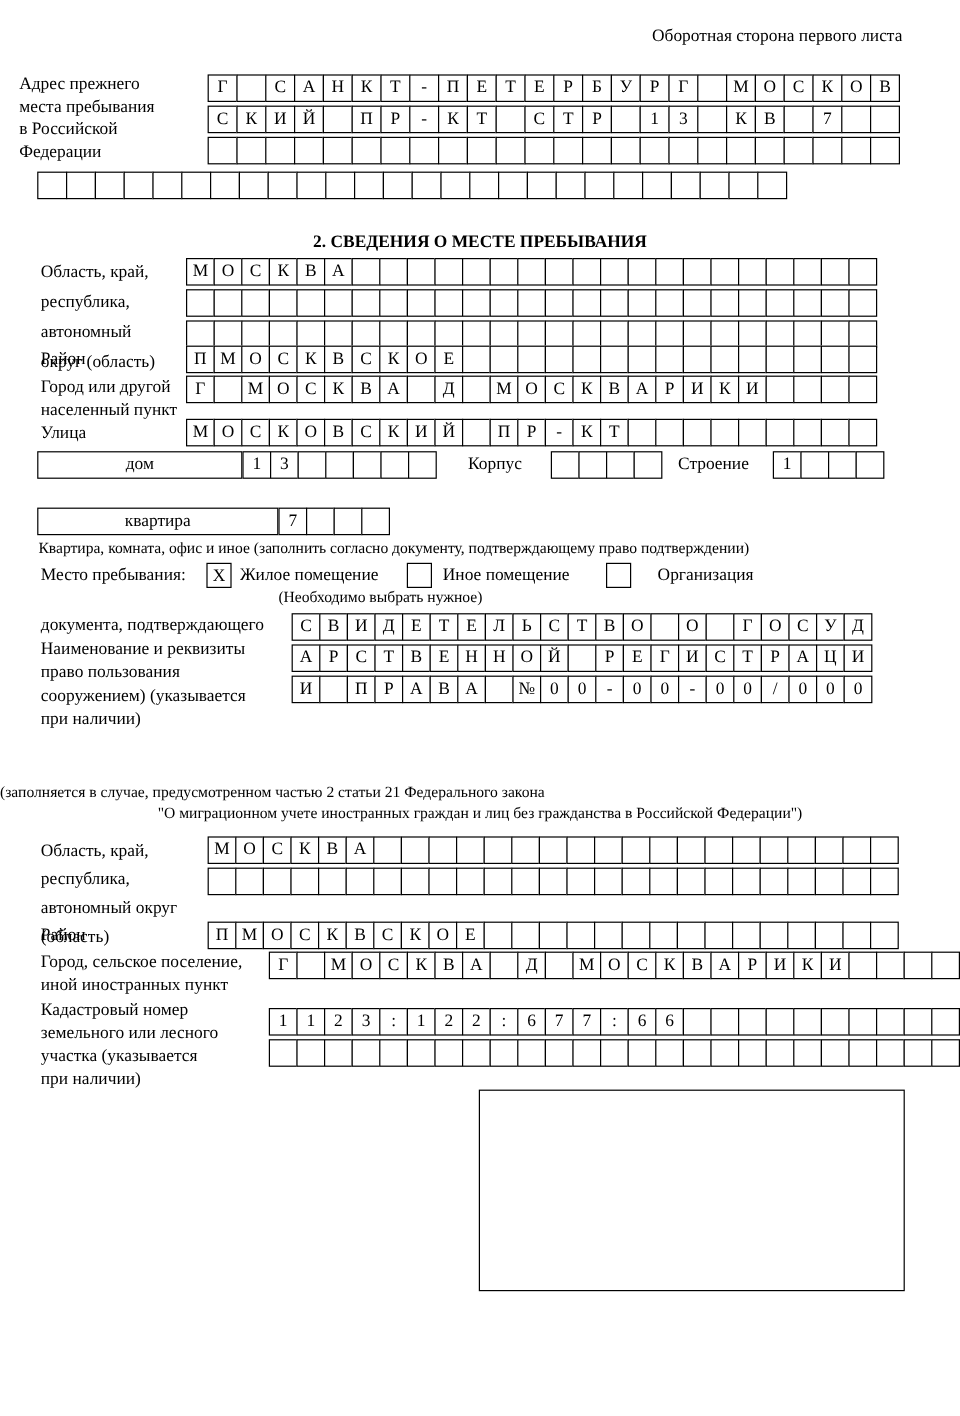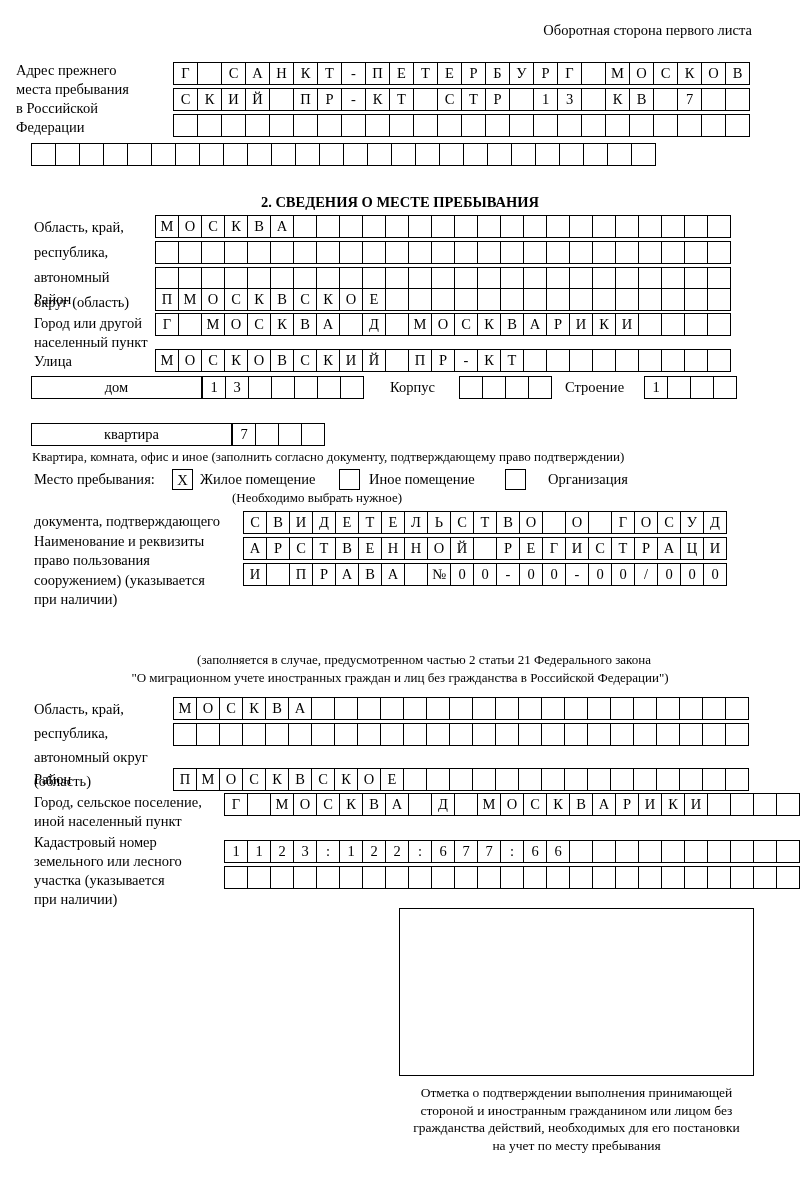--- a/index.html
+++ b/index.html
@@ -531,21 +531,21 @@
         <div class="cell" style="width: 24px;">-</div>
         <div class="cell" style="width: 24px;">0</div>
         <div class="cell" style="width: 24px;">0</div>
         <div class="cell" style="width: 24px;">/</div>
         <div class="cell" style="width: 24px;">0</div>
         <div class="cell" style="width: 24px;">0</div>
         <div class="cell" style="width: 24px;">0</div>
       </div>
     </div>
 
-  <div class="abs note" style="left:0; top:652px; width:651px; text-align:right;">(заполняется в случае, предусмотренном частью 2 статьи 21 Федерального закона</div>
+  <div class="abs note" style="left:0; top:652px; width:651px; text-align:left;">(заполняется в случае, предусмотренном частью 2 статьи 21 Федерального закона</div>
   <div class="abs note" style="left:0; top:670px; width:800px; text-align:center;">"О миграционном учете иностранных граждан и лиц без гражданства в Российской Федерации")</div>
 
   <div class="abs lbl" style="left:34px; top:697px;">
     <div style="line-height:24px;">Область, край,</div>
     <div style="line-height:24px;">республика,</div>
     <div style="line-height:24px;">автономный округ</div>
     <div style="line-height:24px;">(область)</div>
   </div>
   <div class="abs" id="s3-region" style="left:173px; top:697px;">
       <div class="cellrow" style="margin-bottom: 3px;">
@@ -630,21 +630,21 @@
         <div class="cell" style="width: 24px;"></div>
         <div class="cell" style="width: 24px;"></div>
         <div class="cell" style="width: 24px;"></div>
         <div class="cell" style="width: 24px;"></div>
         <div class="cell" style="width: 24px;"></div>
       </div>
     </div>
 
   <div class="abs lbl" style="left:34px; top:793px;">
     <div>Город, сельское поселение,</div>
-    <div>иной населенный пункт</div>
+    <div>иной иностранных пункт</div>
   </div>
   <div class="abs" id="s3-city" style="left:224px; top:793px;">
       <div class="cellrow">
         <div class="cell" style="width: 24px;">Г</div>
         <div class="cell" style="width: 24px;"></div>
         <div class="cell" style="width: 24px;">М</div>
         <div class="cell" style="width: 24px;">О</div>
         <div class="cell" style="width: 24px;">С</div>
         <div class="cell" style="width: 24px;">К</div>
         <div class="cell" style="width: 24px;">В</div>
@@ -726,20 +726,14 @@
         <div class="cell" style="width: 24px;"></div>
         <div class="cell" style="width: 24px;"></div>
         <div class="cell" style="width: 24px;"></div>
         <div class="cell" style="width: 24px;"></div>
         <div class="cell" style="width: 24px;"></div>
         <div class="cell" style="width: 24px;"></div>
       </div>
     </div>
 
   <div class="abs bigbox" style="left:399px; top:908px; width:355px; height:168px;"></div>
-  <div class="abs capt" style="left:399px; top:1084px; width:355px;">
-    <div>Отметка о подтверждении выполнения принимающей</div>
-    <div>стороной и иностранным гражданином или лицом без</div>
-    <div>гражданства действий, необходимых для его постановки</div>
-    <div>на учет по месту пребывания</div>
-  </div>
 
 </div>
 
 </body></html>

